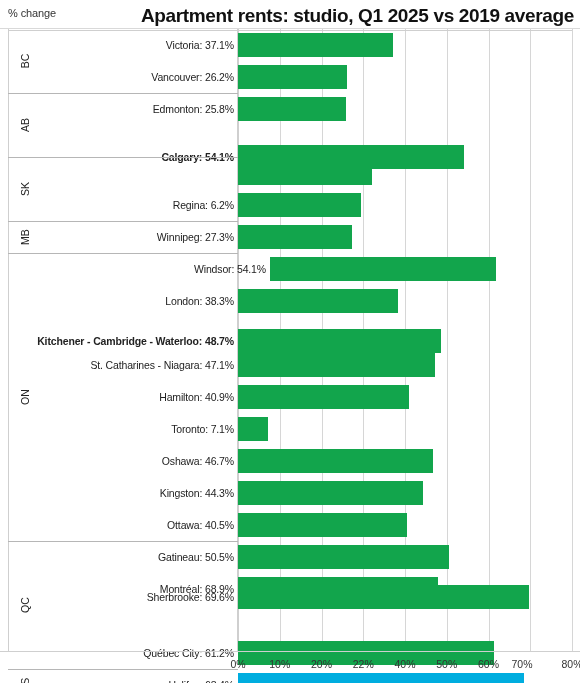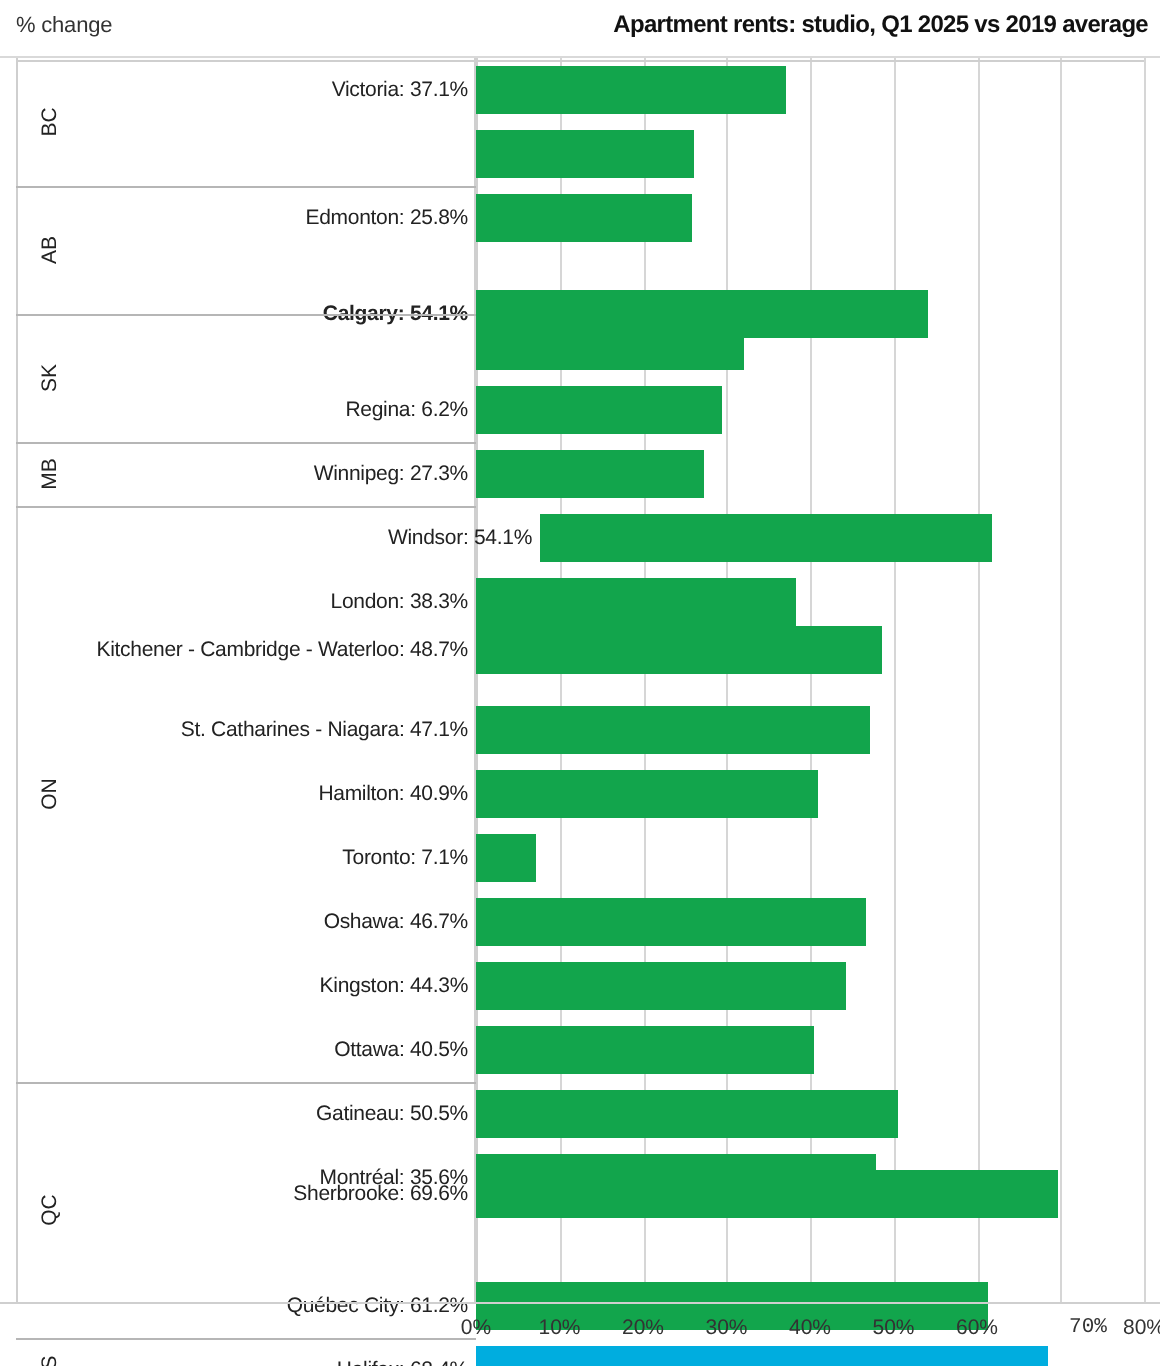--- a/index.html
+++ b/index.html
@@ -29,21 +29,21 @@
   #unit-label {
     position: absolute;
     left: 8px; top: 7px;
     font-size: 11px;
     color: #333333;
     letter-spacing: -0.1px;
   }
   #chart-title {
     position: absolute;
     right: 6px; top: 5px;
-    font-size: 12px;
+    font-size: 19px;
     font-weight: bold;
     color: #111111;
     letter-spacing: -0.35px;
     white-space: nowrap;
   }
 
   
   #body-area {
     position: absolute;
     left: 0; top: 29px;
@@ -172,20 +172,21 @@
     <div id="label-col-border"></div>
     <div id="rows-layer">
         <div class="group-code" style="top: 0px; height: 64px; line-height: 64px;">
           <span>BC</span>
         </div>
         <div class="row" style="top: 0px;">
           <div class="row-label">Victoria: 37.1%</div>
           <div class="bar green" style="width: 154.893px;"></div>
         </div>
         <div class="row" style="top: 32px;">
+          <div class="row-label">Vancouver: 26.2%</div>
           <div class="bar green" style="width: 109.385px;"></div>
         </div>
         <div class="group-sep" style="top: 64px;"></div>
         <div class="group-code" style="top: 64px; height: 64px; line-height: 64px;">
           <span>AB</span>
         </div>
         <div class="row" style="top: 64px;">
           <div class="row-label">Edmonton: 25.8%</div>
           <div class="bar green" style="width: 107.715px;"></div>
         </div>
@@ -217,21 +218,21 @@
           <span>ON</span>
         </div>
         <div class="row" style="top: 224px; margin-left: 32px;">
           <div class="row-label">Windsor: 54.1%</div>
           <div class="bar green" style="width: 225.868px;"></div>
         </div>
         <div class="row" style="top: 256px;">
           <div class="row-label">London: 38.3%</div>
           <div class="bar green" style="width: 159.902px;"></div>
         </div>
-        <div class="row" style="top: 280px;">
+        <div class="row" style="top: 296px; font-weight: bold;">
           <div class="row-label">Kitchener - Cambridge - Waterloo: 48.7%</div>
           <div class="bar green" style="width: 203.322px;"></div>
         </div>
         <div class="row" style="top: 320px;">
           <div class="row-label">St. Catharines - Niagara: 47.1%</div>
           <div class="bar green" style="width: 196.642px;"></div>
         </div>
         <div class="row" style="top: 352px; text-align: right;">
           <div class="row-label">Hamilton: 40.9%</div>
           <div class="bar green" style="width: 170.757px;"></div>
@@ -254,21 +255,21 @@
         </div>
         <div class="group-sep" style="top: 512px;"></div>
         <div class="group-code" style="top: 512px; height: 128px; line-height: 128px;">
           <span>QC</span>
         </div>
         <div class="row" style="top: 512px;">
           <div class="row-label">Gatineau: 50.5%</div>
           <div class="bar green" style="width: 210.837px;"></div>
         </div>
         <div class="row" style="top: 544px;">
-          <div class="row-label">Montréal: 35.6%</div>
+          <div class="row-label">Montréal: 68.9%</div>
           <div class="bar green" style="width: 199.982px;"></div>
         </div>
         <div class="row" style="top: 552px;">
           <div class="row-label">Sherbrooke: 69.6%</div>
           <div class="bar green" style="width: 290.58px;"></div>
         </div>
         <div class="row" style="top: 608px;">
           <div class="row-label">Québec City: 61.2%</div>
           <div class="bar green" style="width: 255.51px;"></div>
         </div>
@@ -280,22 +281,22 @@
           <div class="row-label">Halifax: 68.4%</div>
           <div class="bar blue" style="width: 285.57px;"></div>
         </div>
       </div>
   </div>
 
   <div id="axis">
       <div class="tick-label" style="left: 238px;">0%</div>
       <div class="tick-label" style="left: 279.75px;">10%</div>
       <div class="tick-label" style="left: 321.5px;">20%</div>
-      <div class="tick-label" style="left: 363.25px;">30%</div>
+      <div class="tick-label" style="left: 363.25px;">22%</div>
       <div class="tick-label" style="left: 405px;">40%</div>
       <div class="tick-label" style="left: 446.75px;">50%</div>
       <div class="tick-label" style="left: 488.5px;">60%</div>
-      <div class="tick-label" style="left: 544px; font-family: Liberation Mono, monospace;">70%</div>
+      <div class="tick-label" style="left: 522px;">70%</div>
       <div class="tick-label" style="left: 572px;">80%</div>
     </div>
   <div id="axis-bottom-rule"></div>
 
 </div>
 
 </body></html>

